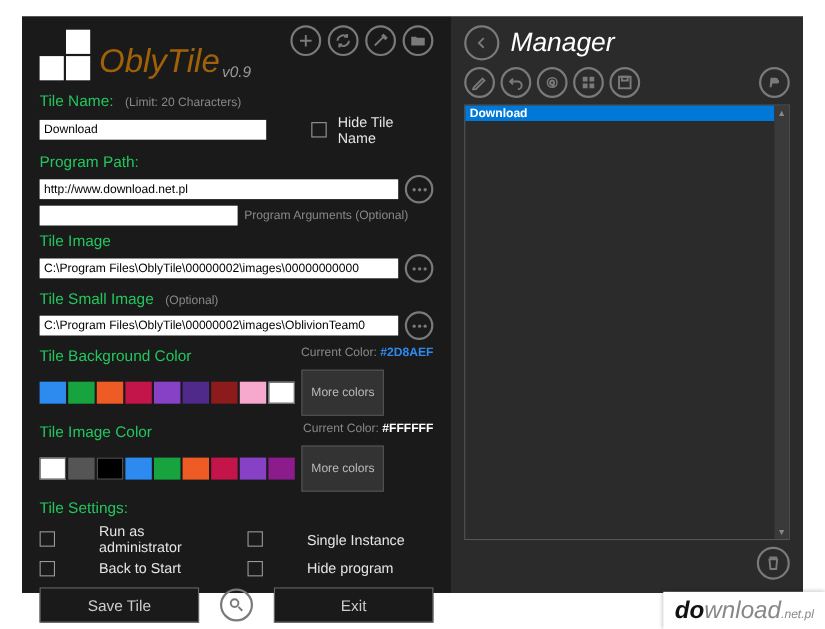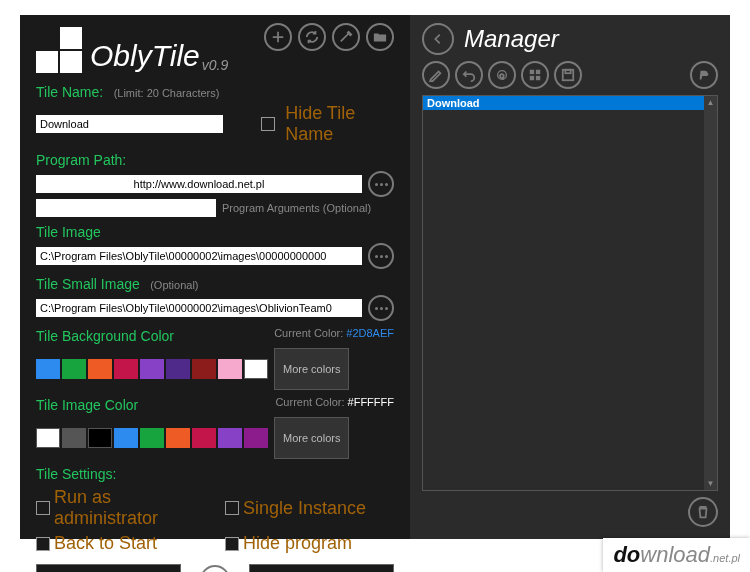--- a/index.html
+++ b/index.html
@@ -7,39 +7,39 @@
 .app { position: absolute; top: 15px; left: 20px; width: 710px; height: 524px; background: #2b2b2b; display: flex; }
 .left { width: 390px; background: #1a1a1a; padding: 8px 16px 16px; }
 .right { flex: 1; background: #2b2b2b; padding: 8px 12px 12px; display: flex; flex-direction: column; }
 .topbar { display: flex; justify-content: flex-end; gap: 6px; margin-bottom: 2px; }
 .icon-btn { width: 28px; height: 28px; border: 2px solid #7a7a7a; border-radius: 50%; display: flex; align-items: center; justify-content: center; cursor: pointer; color: #7a7a7a; }
 .icon-btn svg { width: 14px; height: 14px; }
 .logo-row { display: flex; align-items: flex-end; margin-bottom: 10px; margin-top: -26px; }
 .logo-tiles { display: grid; grid-template: repeat(2,22px)/repeat(2,22px); gap: 2px; margin-right: 8px; }
 .logo-tiles div { background: #fff; }
 .logo-tiles div:first-child { background: transparent; }
-.app-name { color: #ffffff; font-size: 30px; font-weight: 300; font-style: italic; }
+.app-name { color: #a16207; font-size: 30px; font-weight: 300; font-style: italic; }
 .app-ver { color: #999; font-size: 14px; font-style: italic; margin-left: 2px; }
 .field { margin-bottom: 6px; }
 .lbl { color: #22c55e; font-size: 14px; }
 .lbl-sub { color: #888; font-size: 11px; margin-left: 6px; }
 .input-row { display: flex; align-items: center; gap: 6px; margin-top: 2px; }
 input[type=text] { background: #fff; border: none; padding: 2px 4px; font-size: 11px; height: 18px; }
 .chk { width: 14px; height: 14px; border: 1px solid #999; background: #1a1a1a; display: inline-block; flex-shrink: 0; }
-.chk-lbl { color: #a16207; font-size: 18px; margin-left: 4px; }
+.chk-lbl { color: #e5e5e5; font-size: 13px; margin-left: 4px; }
 .path-btn { width: 26px; height: 26px; border: 2px solid #7a7a7a; border-radius: 50%; display: flex; align-items: center; justify-content: center; flex-shrink: 0; }
 .path-btn span { display: flex; gap: 2px; }
 .path-btn span b { width: 3px; height: 3px; background: #7a7a7a; border-radius: 50%; }
 .colors { display: flex; gap: 2px; flex-wrap: wrap; align-items: center; margin-top: 3px; }
 .swatch { width: 24px; height: 20px; cursor: pointer; }
 .more-btn { background: #333; color: #bbb; border: 1px solid #555; padding: 14px 8px; font-size: 11px; margin-left: 4px; }
 .color-cur { color: #888; font-size: 11px; float: right; }
-.color-cur b { font-weight: normal; }
+.color-cur b { font-weight: bold; }
 .settings { display: grid; grid-template-columns: 1fr 1fr; gap: 4px 20px; margin-top: 4px; }
-.settings label { display: flex; align-items: center; }
+.settings label { display: flex; align-items: center; gap: 36px; }
 .bottom-btns { display: flex; gap: 19px; margin-top: 10px; align-items: center; }
 .btn { flex: 1; background: #1a1a1a; border: 1px solid #666; color: #ccc; padding: 7px; font-size: 14px; text-align: center; }
 .right-header { display: flex; align-items: center; gap: 10px; margin-bottom: 6px; }
 .right-title { color: #fff; font-size: 24px; font-style: italic; font-weight: 300; }
 .right-tools { display: flex; gap: 5px; margin-bottom: 6px; }
 .right-tools .spacer { flex: 1; }
 .tile-list { flex: 1; background: #2b2b2b; border: 1px solid #555; position: relative; }
 .tile-item { background: #0078d7; color: #fff; font-size: 11px; font-weight: bold; padding: 1px 4px; margin-right: 13px; }
 .scroll-track { position: absolute; right: 0; top: 0; bottom: 0; width: 13px; background: #3a3a3a; }
 .scroll-arrow { width: 13px; height: 13px; display: flex; align-items: center; justify-content: center; color: #888; font-size: 8px; }
@@ -93,21 +93,21 @@
         <input type="text" style="width: 210px;" value="Download">
         <span style="width:30px"></span>
         <span class="chk"></span>
         <span class="chk-lbl">Hide Tile Name</span>
       </div>
     </div>
 
     <div class="field">
       <span class="lbl">Program Path:</span>
       <div class="input-row">
-        <input type="text" style="flex: 1 1 0%; text-align: center;" value="http://www.download.net.pl">
+        <input type="text" style="flex: 1 1 0%;" value="http://www.download.net.pl">
         <div class="path-btn">
             <span>
               <b></b>
               <b></b>
               <b></b>
             </span>
           </div>
       </div>
       <div class="input-row">
         <input type="text" style="width: 180px;" value="">

